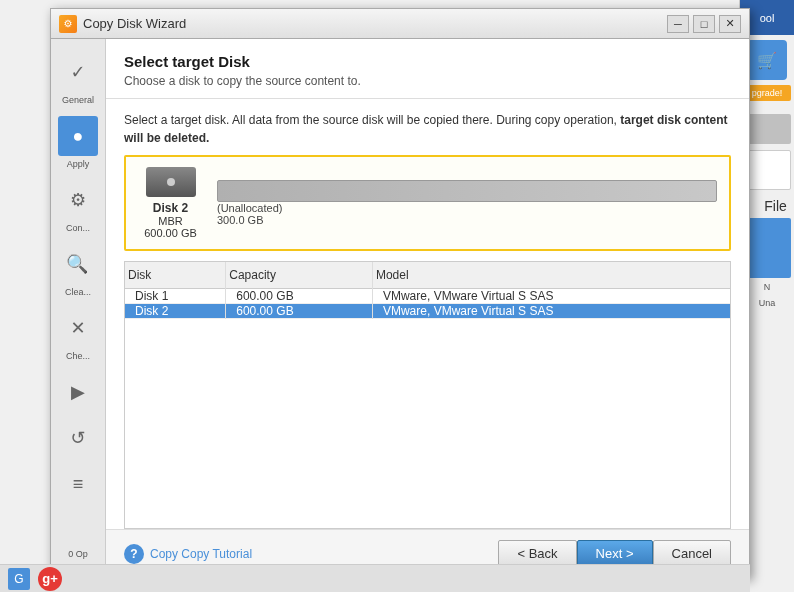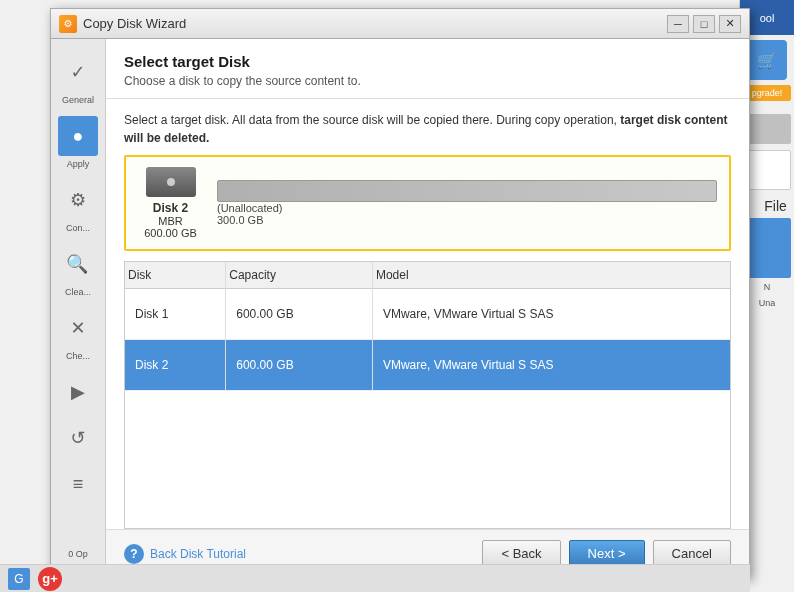--- a/index.html
+++ b/index.html
@@ -265,21 +265,21 @@
       text-align: left;
       font-weight: normal;
       font-size: 12px;
       color: #333;
       border-right: 1px solid #ddd;
     }
 
     .disk-table th:last-child { border-right: none; }
 
     .disk-table td {
-      padding: 18px 10px;
+      padding: 0 10px;
       font-size: 12px;
       color: #333;
       border-right: 1px solid #ddd;
     }
 
     .disk-table td:last-child { border-right: none; }
 
     .disk-table tbody tr {
       border-bottom: 1px solid #eee;
     }
@@ -326,21 +326,20 @@
 
     .help-link {
       color: #4a90d9;
       text-decoration: none;
       font-size: 12px;
       cursor: pointer;
     }
 
     .footer-right {
       display: flex;
-      gap: 8px;
       margin-left: 16px;
     }
 
     .btn {
       padding: 5px 18px;
       font-size: 13px;
       border: 1px solid #aaa;
       cursor: pointer;
       background: linear-gradient(to bottom, #f8f8f8, #e0e0e0);
       color: #333;
@@ -598,21 +597,21 @@
                 <td>600.00 GB</td>
                 <td>VMware, VMware Virtual S SAS</td>
               </tr>
             </tbody>
         </table>
       </div>
 
       <div class="wizard-footer">
         <div class="footer-left">
           <div class="help-icon">?</div>
-          <a class="help-link">Back Disk Tutorial</a>
+          <a class="help-link">Copy Copy Tutorial</a>
         </div>
         <div class="footer-right">
           <button class="btn">&lt; Back</button>
           <button class="btn primary">Next &gt;</button>
           <button class="btn">Cancel</button>
         </div>
       </div>
 
     </div>
   </div>

